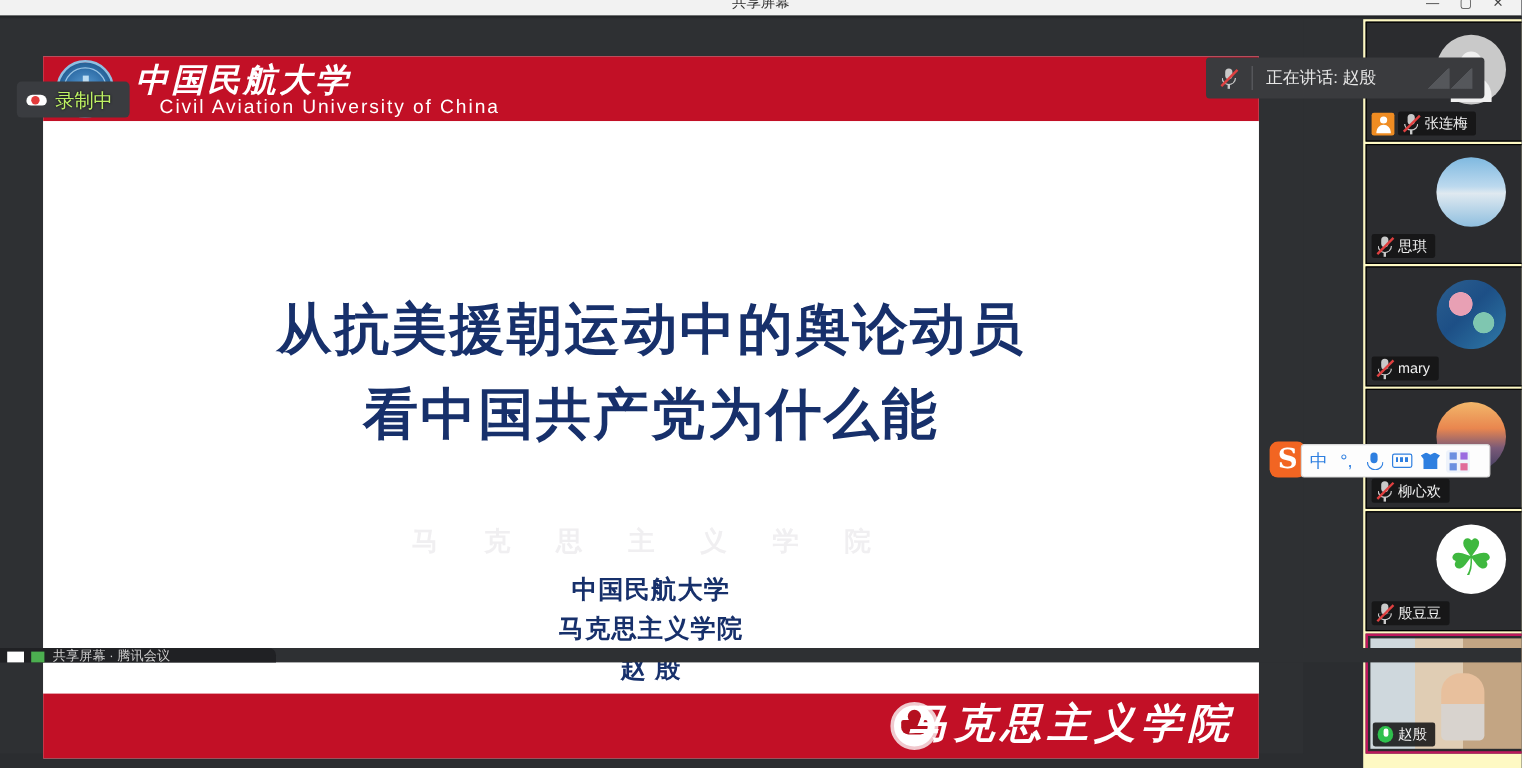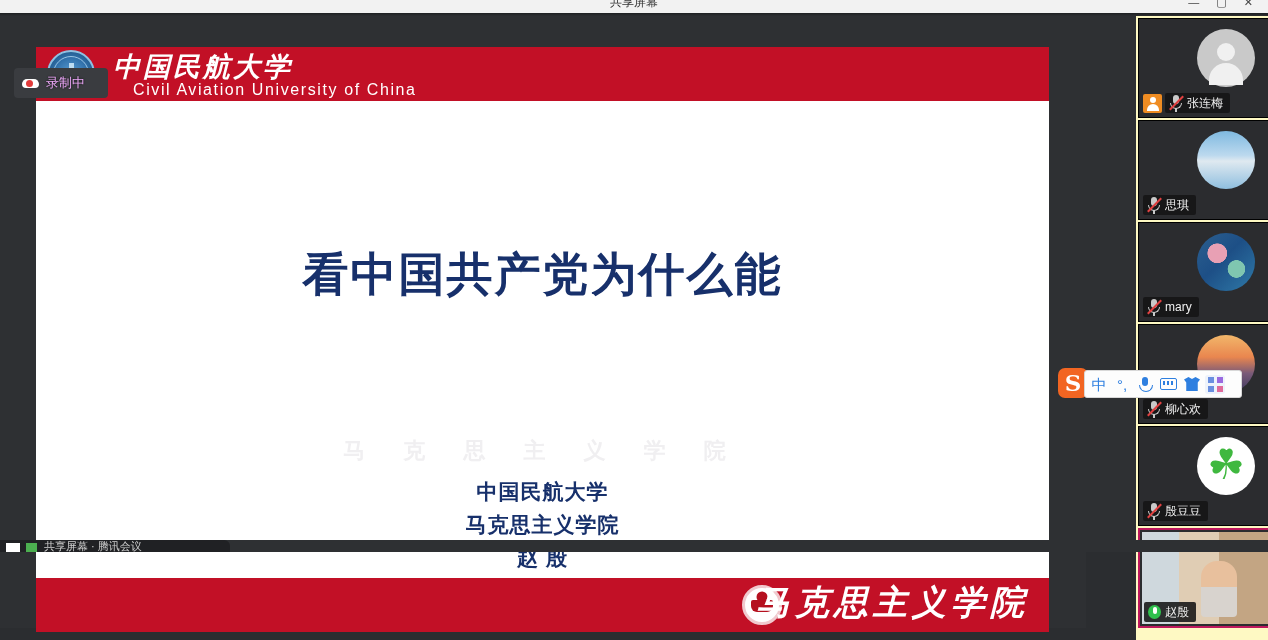--- a/index.html
+++ b/index.html
@@ -76,21 +76,21 @@
               color:#ffffff; letter-spacing:5px; font-style:italic;
               font-family:"DejaVu Serif","Liberation Serif",serif; }
 
   
   .rec{ position:absolute; left:14px; top:52px; width:94px; height:30px;
         background:#3a3c40; border-radius:4px; }
   .rec-cloud{ position:absolute; left:8px; top:11px; width:17px; height:9px;
         background:#ffffff; border-radius:9px 9px 7px 7px; }
   .rec-cloud:after{ content:""; position:absolute; left:4px; top:1px; width:7px;
         height:7px; border-radius:50%; background:#e23b3b; }
-  .rec-txt{ position:absolute; left:32px; top:6px; font-size:13px; color:#f0abfc;
+  .rec-txt{ position:absolute; left:32px; top:6px; font-size:16px; color:#bef264;
         white-space:nowrap; text-shadow:0 0 2px #000; }
 
   
   .speak{ position:absolute; left:1005px; top:48px; width:232px; height:34px;
           background:#3a3b3e; border-radius:3px; z-index:8; }
   .mic-off{ position:relative; display:inline-block; width:14px; height:18px; }
   .mic-off .cap{ position:absolute; left:4px; top:1px; width:6px; height:9px;
           border-radius:3px; background:#c9c9c9; }
   .mic-off .arc{ position:absolute; left:1px; top:9px; width:12px; height:6px;
           border:1.5px solid #c9c9c9; border-top:none; border-radius:0 0 7px 7px; }
@@ -211,20 +211,21 @@
     <div class="slide">
 
       <div class="slide-header">
         <div class="emblem"></div>
         <div class="uni-cn">中国民航大学</div>
         <div class="uni-en">Civil  Aviation  University  of  China</div>
       </div>
 
       <div class="slide-body">
         <div class="title-block">
+          <div class="title-line">从抗美援朝运动中的舆论动员</div>
           <div class="title-line">看中国共产党为什么能</div>
         </div>
 
         <div class="ghost">马 克 思 主 义 学 院</div>
 
         <div class="sub-block">
           <div class="sub-line">中国民航大学</div>
           <div class="sub-line">马克思主义学院</div>
           <div class="sub-line">赵 殷</div>
           <div class="sub-line">2023年6月3日</div>
@@ -236,20 +237,28 @@
         <div class="foot-text">马克思主义学院</div>
       </div>
     </div>
 
     <div class="rec">
       <div class="rec-cloud"></div>
       <div class="rec-txt">录制中</div>
     </div>
   </div>
 
+  <div class="speak">
+    <div class="ic">
+      <span class="mic-off"><i class="cap"></i><i class="arc"></i><i class="stem"></i><i class="slash"></i></span>
+    </div>
+    <div class="divider"></div>
+    <div class="lbl">正在讲话: 赵殷</div>
+    <div class="logo"></div>
+  </div>
 
   <div class="rail">
 
     <div class="tile">
       <div class="av grey"></div>
       <div class="badge"></div>
       <div class="name offset">
         <span class="mic-off">
             <i class="cap"></i>
             <i class="arc"></i>

